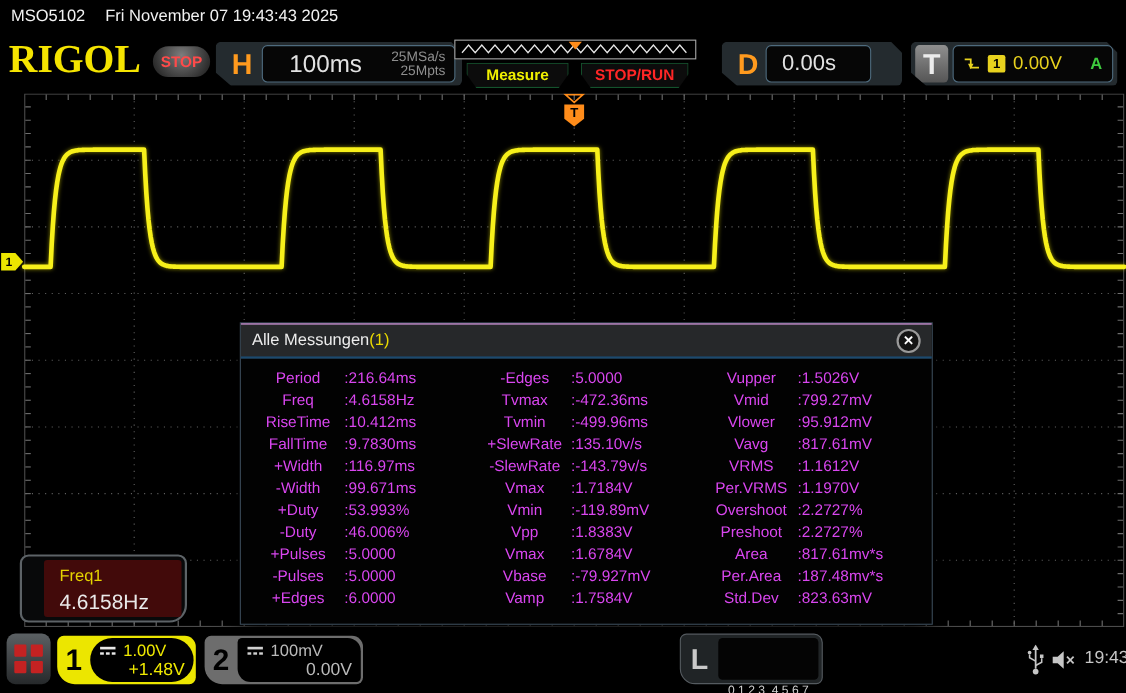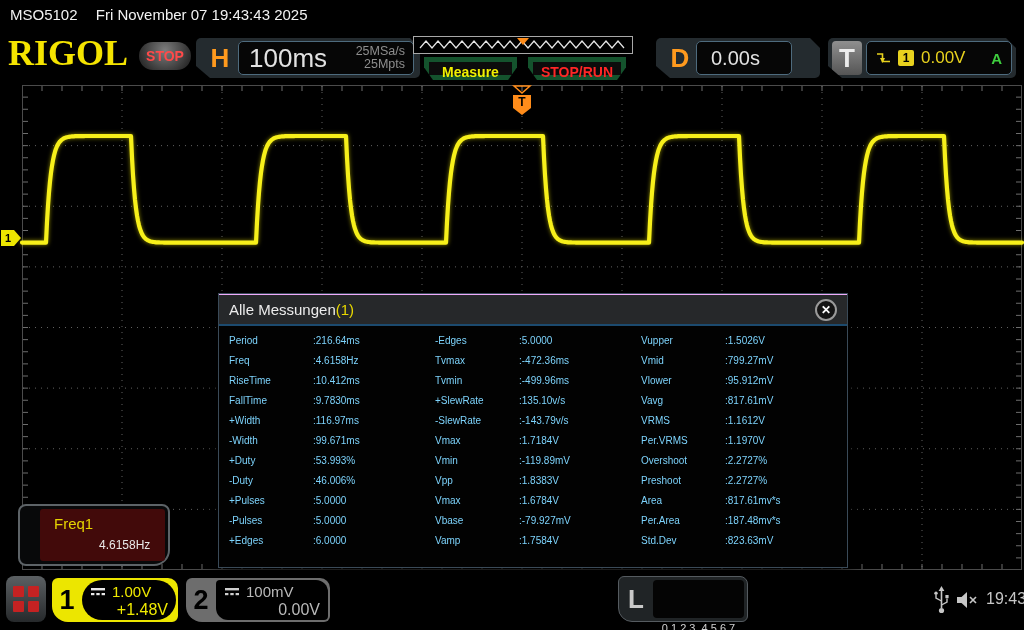--- a/index.html
+++ b/index.html
@@ -22,66 +22,66 @@
   .chunk { position:absolute; background:#242b2f; border-radius:5px;
            clip-path:polygon(0 0, calc(100% - 10px) 0, 100% 10px, 100% 100%, 14px 100%, 0 calc(100% - 12px)); }
   .hbox { left:196px; top:8px; width:224px; height:40px; }
   .dbox { left:656px; top:8px; width:164px; height:40px; }
   .tbox { left:828px; top:8px; width:188px; height:40px; }
   .bigletter { position:absolute; left:10px; top:4px; width:28px; height:32px; text-align:center;
                line-height:32px; font-size:26px; font-weight:bold; color:#ff9a1e; }
   .valbox { position:absolute; top:3px; height:34px; background:#060606; border:1px solid #4e6b7e;
             border-radius:5px; display:flex; align-items:center; }
   .hval { left:42px; width:176px; }
-  .hval .tb { flex:1; margin-left:10px; font-size:26px; color:#e2e2e2; }
+  .hval .tb { flex:1; margin-left:24px; font-size:22px; color:#e2e2e2; }
   .srcol { text-align:right; margin-right:8px; font-size:12.5px; line-height:13px; color:#8e8e8e; }
   .dval { left:40px; width:96px; }
   .dval span { margin-left:14px; font-size:20px; color:#e2e2e2; }
   .ttile { position:absolute; left:4px; top:3px; width:30px; height:34px; border-radius:4px;
            background:linear-gradient(#8f8f8f,#555); color:#ececec; font-size:26px; font-weight:bold;
            text-align:center; line-height:34px; }
   .tval { left:38px; width:146px; gap:7px; padding:0 9px; }
   .trigch { width:16px; height:16px; background:#e8d21e; border-radius:2px; color:#000;
             font-size:12px; font-weight:bold; text-align:center; line-height:16px; }
   .triglv { color:#e8d21e; font-size:17px; }
   .trigmode { margin-left:auto; color:#3ecc3e; font-size:15px; font-weight:bold; }
   .preview { position:absolute; left:413px; top:6px; width:220px; height:18px; background:#000;
              border:1px solid #a8a8a8; }
-  .tbtn { position:absolute; top:27px; height:23px; background:#0c0c0c; border:5px solid #14532d;
+  .tbtn { position:absolute; top:27px; height:23px; background:#0c0c0c; border:1px solid #14532d;
           font-weight:bold; font-size:14px; text-align:center; line-height:21px;
           clip-path:polygon(0 0,100% 0,100% 45%,calc(100% - 9px) 100%,9px 100%,0 45%); }
   .measure { left:424px; width:93px; color:#f0f000; }
   .stoprun { left:528px; width:98px; color:#ff2626; }
 
   
   .scope { position:absolute; left:0; top:85px; width:1024px; height:485px; background:#000; }
   #scope-svg { position:absolute; left:0; top:0; }
   .wave { filter:drop-shadow(0 0 2px rgba(250,240,0,.55)); }
 
   
   .freqbox { position:absolute; left:18px; top:419px; width:152px; height:62px; background:#08090a;
              border:2px solid #5d6367; border-radius:8px 8px 16px 8px; }
   .freqin { position:absolute; left:20px; top:3px; right:3px; bottom:3px; background:#420a0a;
             border-radius:3px; padding:6px 0 0 14px; }
   .freqin .fl { color:#e6d400; font-size:15px; }
-  .freqin .fv { color:#e9e9e9; font-size:12px; margin-top:6px;margin-left:45px; }
+  .freqin .fv { color:#e9e9e9; font-size:19px; margin-top:6px; }
 
   
   .mpanel { position:absolute; left:218px; top:208px; width:630px; height:275px; background:#020202;
             border:1px solid #3a4a58; box-shadow:0 8px 22px rgba(0,0,0,.85); }
   .mhead { height:32px; background:#26282a; border-top:1px solid #f0abfc; border-bottom:2px solid #1c4a6e;
            display:flex; align-items:center; padding:0 10px; font-size:15px; }
   .mhead .ttl { color:#ececec; }
   .mhead .cnt { color:#e8d800; }
   .closebtn { margin-left:auto; width:22px; height:22px; border-radius:50%; border:2px solid #9a9a9a;
               background:#141414; color:#fff; font-size:12px; font-weight:bold; text-align:center;
               line-height:18px; }
   .mbody { position:absolute; left:0; top:34px; right:0; bottom:0; display:grid;
            grid-template-columns:1fr 1fr 1fr; padding:7px 0 0 10px; }
-  .mrow { display:flex; height:20px; font-size:10px; color:#7dd3fc; }
+  .mrow { display:flex; height:20px; font-size:14px; color:#d946ef;text-align:center; }
   .mrow .ml { width:84px; }
 
   
   .bottombar { position:absolute; left:0; top:570px; width:1024px; height:60px; }
   .menutile { position:absolute; left:6px; top:6px; width:40px; height:46px; border-radius:8px;
               background:linear-gradient(#5b6063,#26292b); display:grid; grid-template-columns:11px 11px;
               grid-template-rows:11px 11px; gap:4px; justify-content:center; align-content:center; }
   .menutile i { background:#c42222; border-radius:1px; }
   .chbadge { position:absolute; top:8px; height:44px; border-radius:6px 10px 6px 16px; }
   .ch1 { left:52px; width:126px; background:#ece600; }

